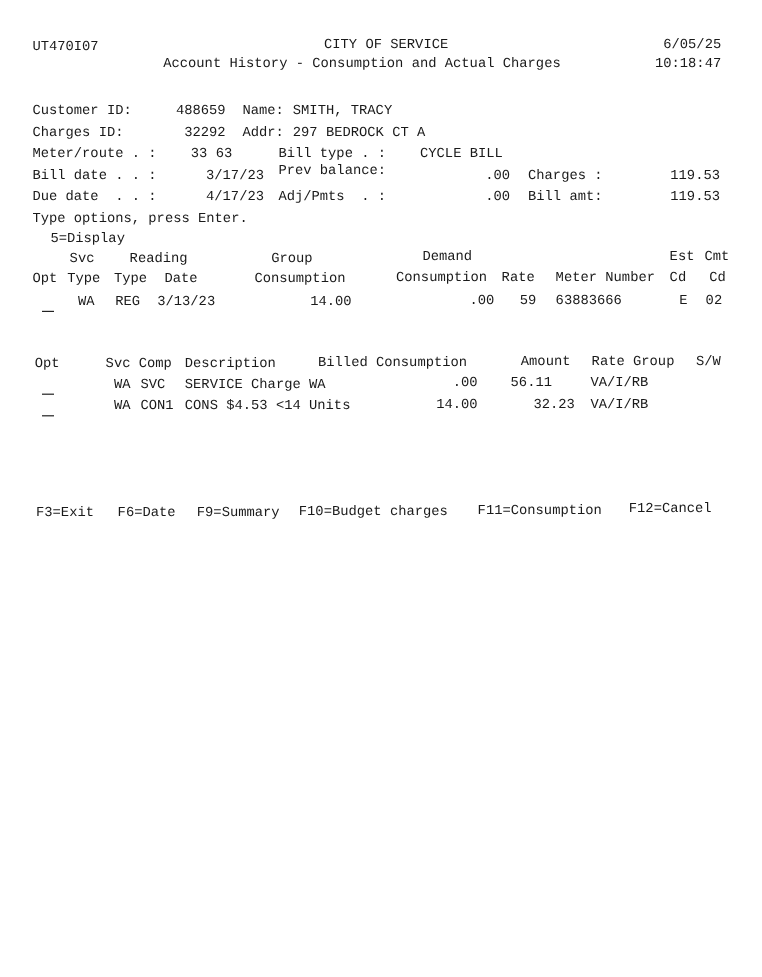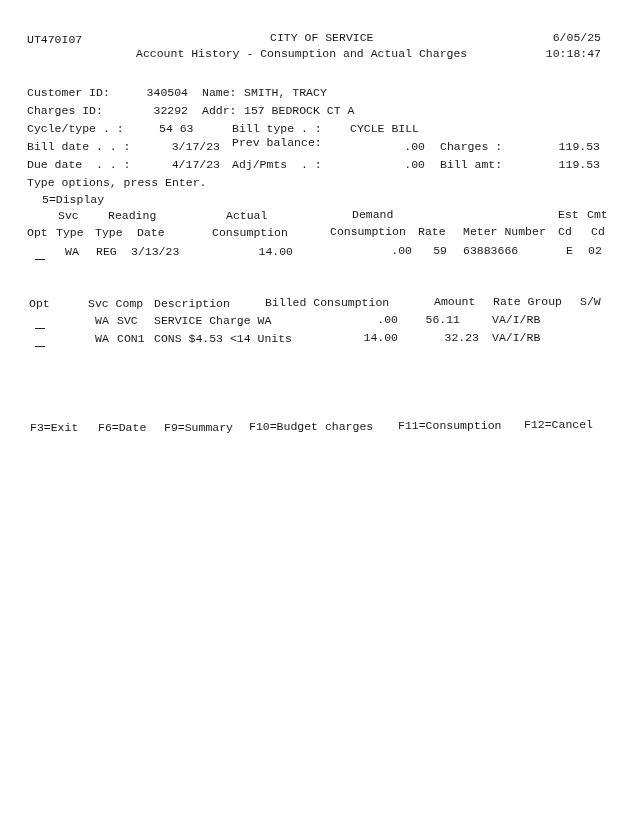--- a/index.html
+++ b/index.html
@@ -13,31 +13,31 @@
 </head>
 <body>
 
 <div class="t" style="left:27px;top:33px">UT470I07</div>
 <div class="t" style="left:270px;top:31px">CITY OF SERVICE</div>
 <div class="t r" style="left:520px;top:31px;width:81px">6/05/25</div>
 <div class="t" style="left:136px;top:47px">Account History - Consumption and Actual Charges</div>
 <div class="t r" style="left:520px;top:47px;width:81px">10:18:47</div>
 
 <div class="t" style="left:27px;top:86px">Customer ID:</div>
-<div class="t r" style="left:130px;top:86px;width:58px">340504</div>
+<div class="t r" style="left:130px;top:86px;width:58px">488659</div>
 <div class="t" style="left:202px;top:86px">Name:</div>
 <div class="t" style="left:244px;top:86px">SMITH, TRACY</div>
 
 <div class="t" style="left:27px;top:104px">Charges ID:</div>
 <div class="t r" style="left:130px;top:104px;width:58px">32292</div>
 <div class="t" style="left:202px;top:104px">Addr:</div>
-<div class="t" style="left:244px;top:104px">157 BEDROCK CT A</div>
+<div class="t" style="left:244px;top:104px">297 BEDROCK CT A</div>
 
-<div class="t" style="left:27px;top:122px">Cycle/type . :</div>
-<div class="t" style="left:159px;top:122px">54 63</div>
+<div class="t" style="left:27px;top:122px">Meter/route . :</div>
+<div class="t" style="left:159px;top:122px">33 63</div>
 <div class="t" style="left:232px;top:122px">Bill type . :</div>
 <div class="t" style="left:350px;top:122px">CYCLE BILL</div>
 
 <div class="t" style="left:27px;top:140px">Bill date . . :</div>
 <div class="t r" style="left:140px;top:140px;width:80px">3/17/23</div>
 <div class="t" style="left:232px;top:136px">Prev balance:</div>
 <div class="t r" style="left:380px;top:140px;width:45px">.00</div>
 <div class="t" style="left:440px;top:140px">Charges :</div>
 <div class="t r" style="left:540px;top:140px;width:60px">119.53</div>
 
@@ -46,21 +46,21 @@
 <div class="t" style="left:232px;top:158px">Adj/Pmts  . :</div>
 <div class="t r" style="left:380px;top:158px;width:45px">.00</div>
 <div class="t" style="left:440px;top:158px">Bill amt:</div>
 <div class="t r" style="left:540px;top:158px;width:60px">119.53</div>
 
 <div class="t" style="left:27px;top:176px">Type options, press Enter.</div>
 <div class="t" style="left:42px;top:193px">5=Display</div>
 
 <div class="t" style="left:58px;top:209px">Svc</div>
 <div class="t" style="left:108px;top:209px">Reading</div>
-<div class="t" style="left:226px;top:209px">Actual</div>
+<div class="t" style="left:226px;top:209px">Group</div>
 <div class="t" style="left:352px;top:208px">Demand</div>
 <div class="t" style="left:558px;top:208px">Est</div>
 <div class="t" style="left:587px;top:208px">Cmt</div>
 
 <div class="t" style="left:27px;top:226px">Opt</div>
 <div class="t" style="left:56px;top:226px">Type</div>
 <div class="t" style="left:95px;top:226px">Type</div>
 <div class="t" style="left:137px;top:226px">Date</div>
 <div class="t" style="left:212px;top:226px">Consumption</div>
 <div class="t" style="left:330px;top:225px">Consumption</div>

